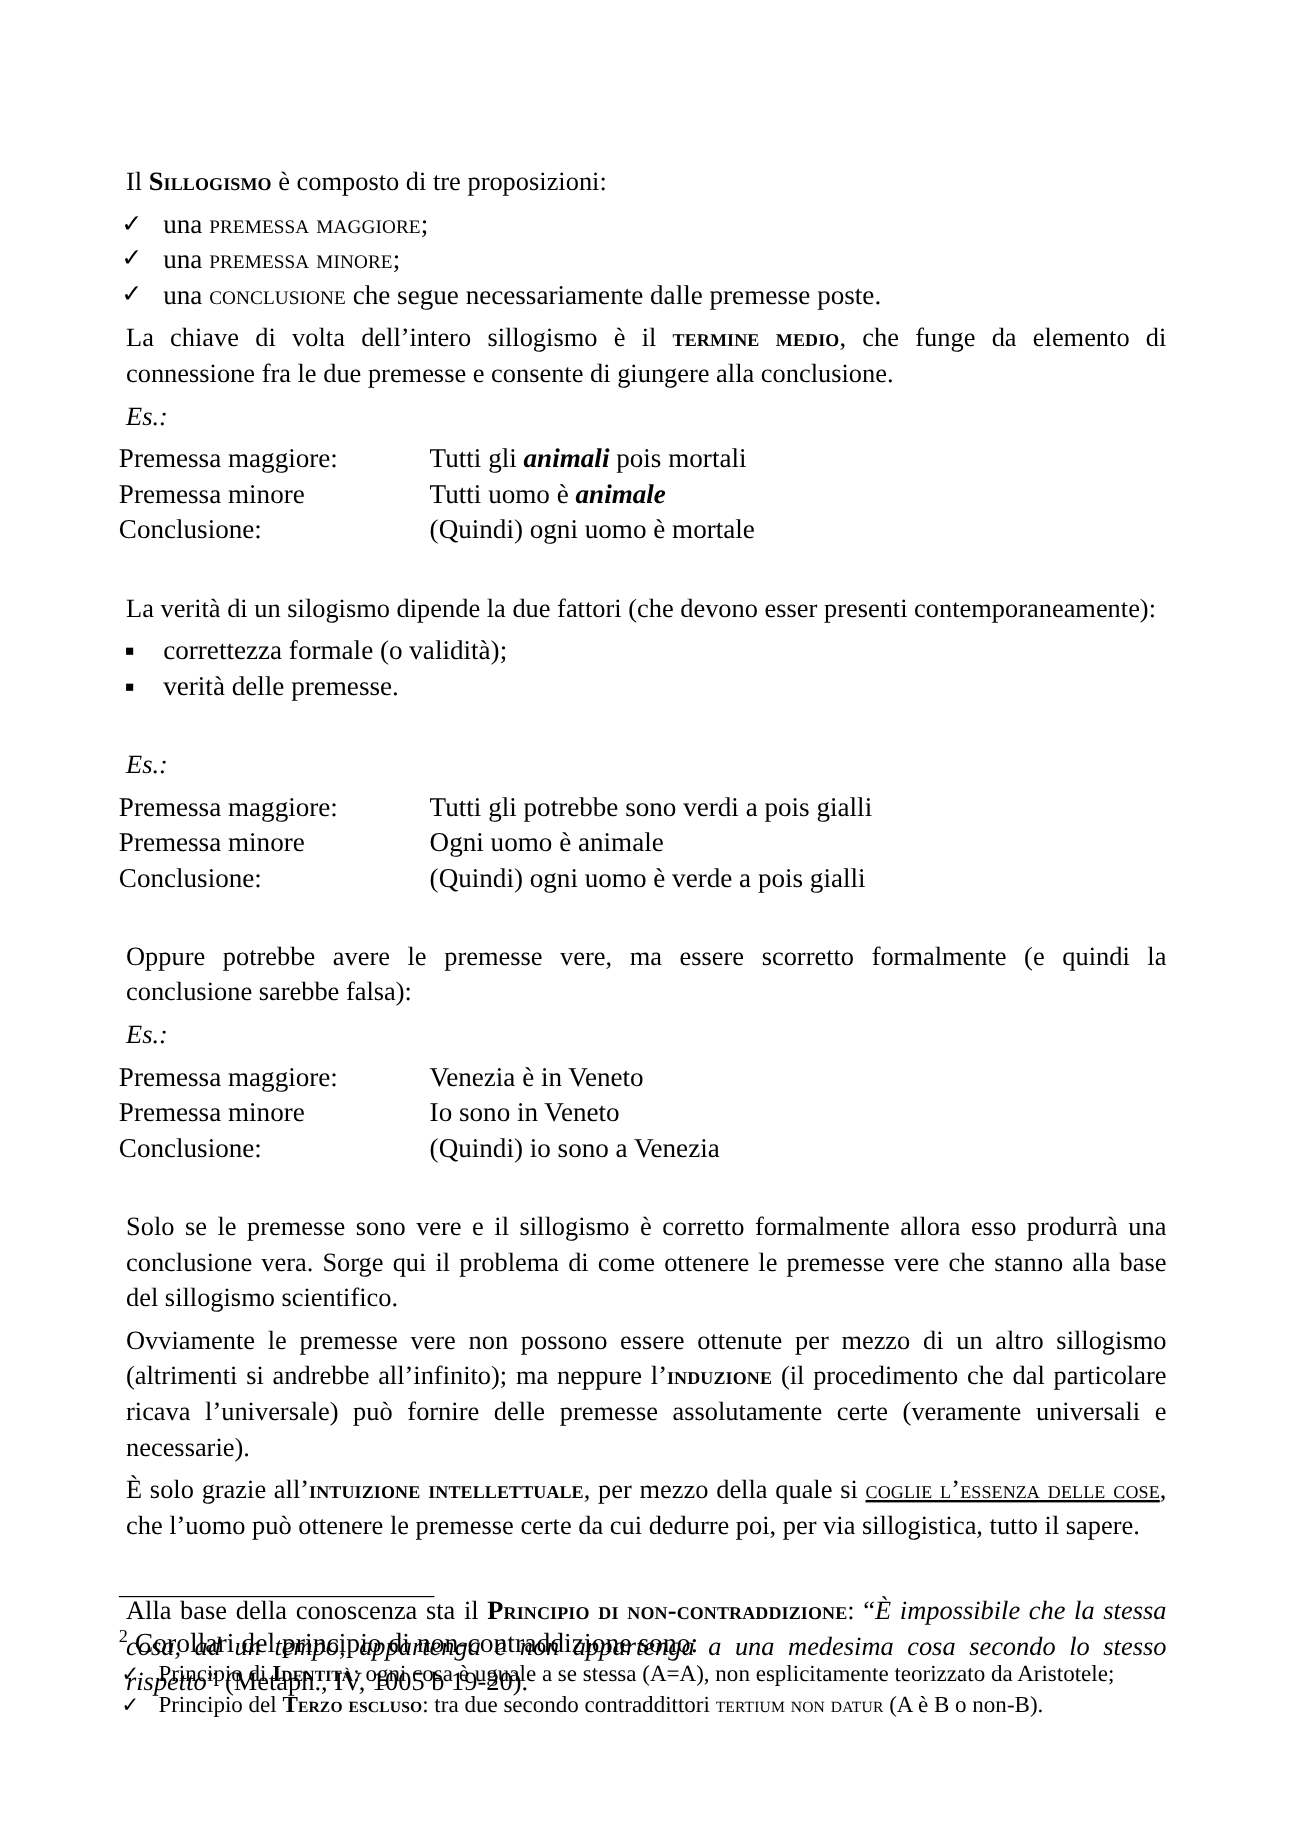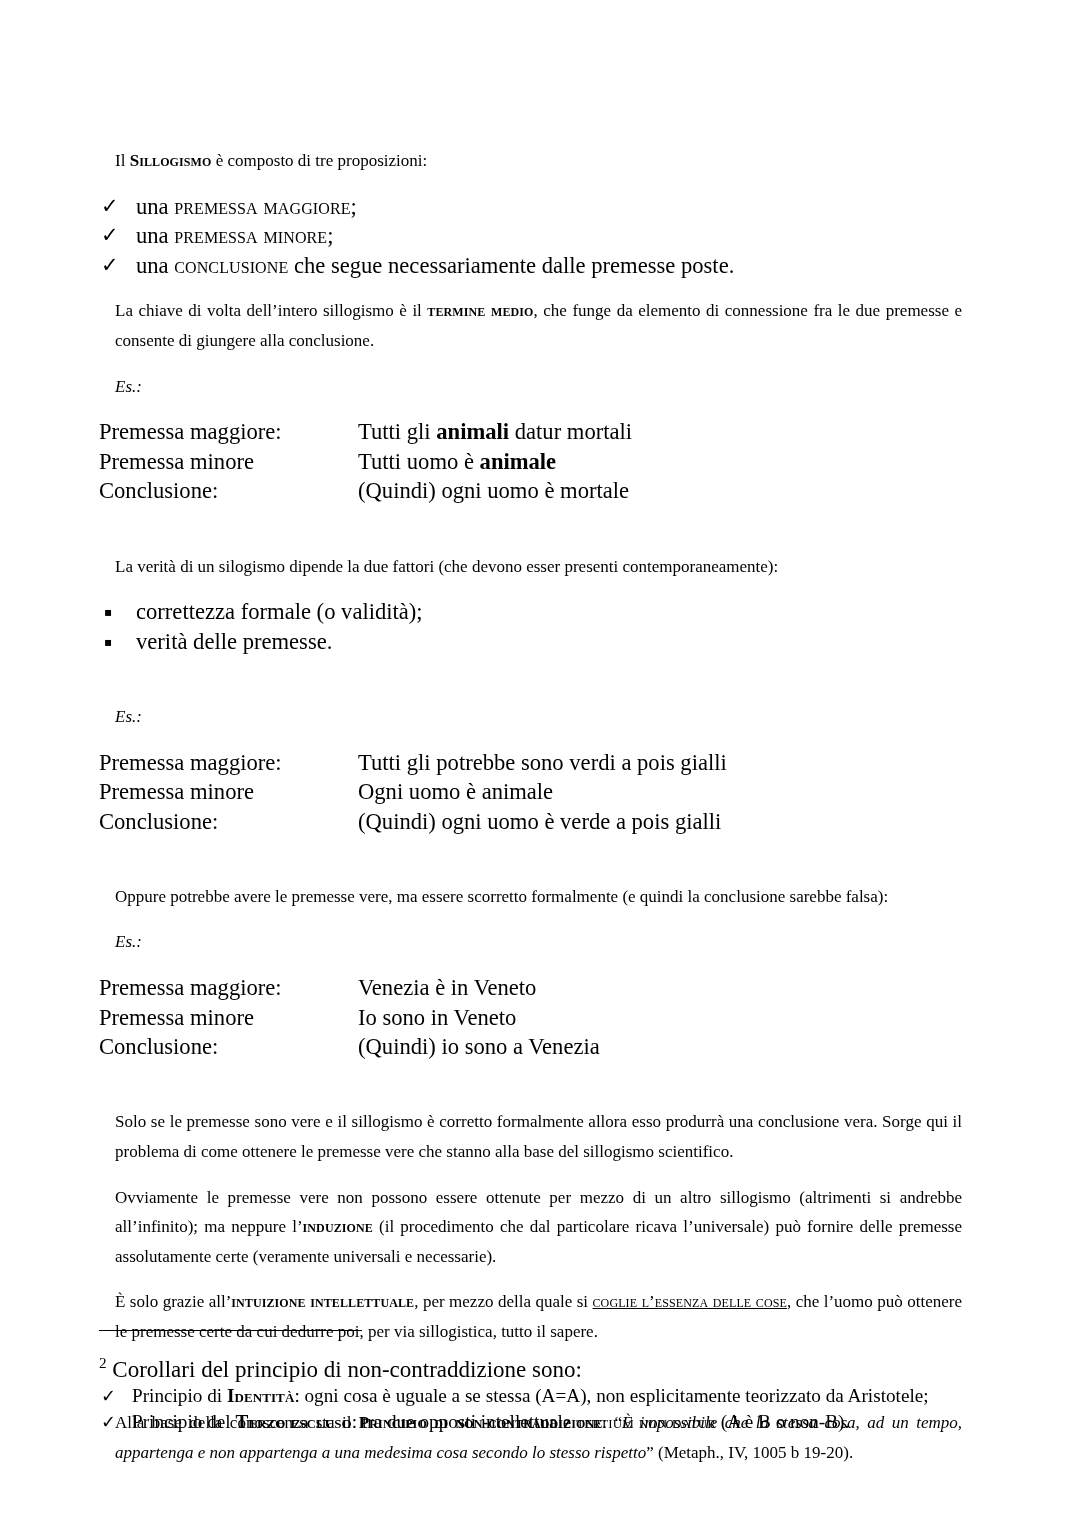--- a/index.html
+++ b/index.html
@@ -27,23 +27,23 @@
     padding: 130px 102px 0 99px;
   }
 
   .body-col {
     width: 879px;
   }
 
   
   .line,
   .para {
-    font-size: 17px;
-    line-height: 29.6px;
-    margin: 16px;
+    font-size: 22px;
+    line-height: 29.6px;
+    margin: 6px;
     text-align: left;
   }
   .para.just {
     text-align: justify;
     text-justify: inter-word;
   }
 
   
   .sc {                       
     font-variant: small-caps;
@@ -53,21 +53,21 @@
     font-variant: small-caps;
     font-weight: bold;
     letter-spacing: 0.1px;
   }
   .scu {                      
     font-variant: small-caps;
     text-decoration: underline;
     letter-spacing: 0.1px;
   }
   .it   { font-style: italic; }
-  .bi   { font-weight: bold; text-align: right; }
+  .bi   { font-style: italic; font-weight: bold; text-align: right; }
   .u    { }
   sup   { font-size: 0.62em; vertical-align: super; line-height: 0; }
 
   
   .check-list,
   .square-list {
     list-style: none;
     margin: 0;
     padding: 0;
   }
@@ -169,21 +169,21 @@
 
     <p class="para just">
       <span>La chiave di volta dell’intero sillogismo è il </span><span class="scb">termine medio</span><span>, che funge da elemento di connessione fra le due premesse e consente di giungere alla conclusione.</span>
     </p>
 
     <div class="line it">Es.:</div>
     <table class="premise-table">
       <tbody>
         <tr>
           <td class="label">Premessa maggiore:</td>
-          <td><span>Tutti gli </span><span class="bi">animali</span><span> datur mortali</span></td>
+          <td><span>Tutti gli </span><span class="bi">animali</span><span> pois mortali</span></td>
         </tr>
         <tr>
           <td class="label">Premessa minore</td>
           <td><span>Tutti uomo è </span><span class="bi">animale</span><span></span></td>
         </tr>
         <tr>
           <td class="label">Conclusione:</td>
           <td><span>(Quindi) ogni uomo è mortale</span></td>
         </tr>
       </tbody>
@@ -265,15 +265,15 @@
 
 <div class="footnote-zone">
   <div class="fn-rule"></div>
   <div class="fn-line">
     <sup>2</sup><span> Corollari del principio di non-contraddizione sono:</span>
   </div>
   <div class="fn-item">
     <span class="mark">✓</span><span>Principio di </span><span class="scb">Identità</span><span>: ogni cosa è uguale a se stessa (A=A), non esplicitamente teorizzato da Aristotele;</span>
   </div>
   <div class="fn-item">
-    <span class="mark">✓</span><span>Principio del </span><span class="scb">Terzo escluso</span><span>: tra due opposti intellettuale </span><span class="sc">tertium non datur</span><span>  (A è B o non-B).</span>
+    <span class="mark">✓</span><span>Principio del </span><span class="scb">Terzo escluso</span><span>: tra due secondo contraddittori </span><span class="sc">tertium non datur</span><span>  (A è B o non-B).</span>
   </div>
 </div>
 
 </body></html>

